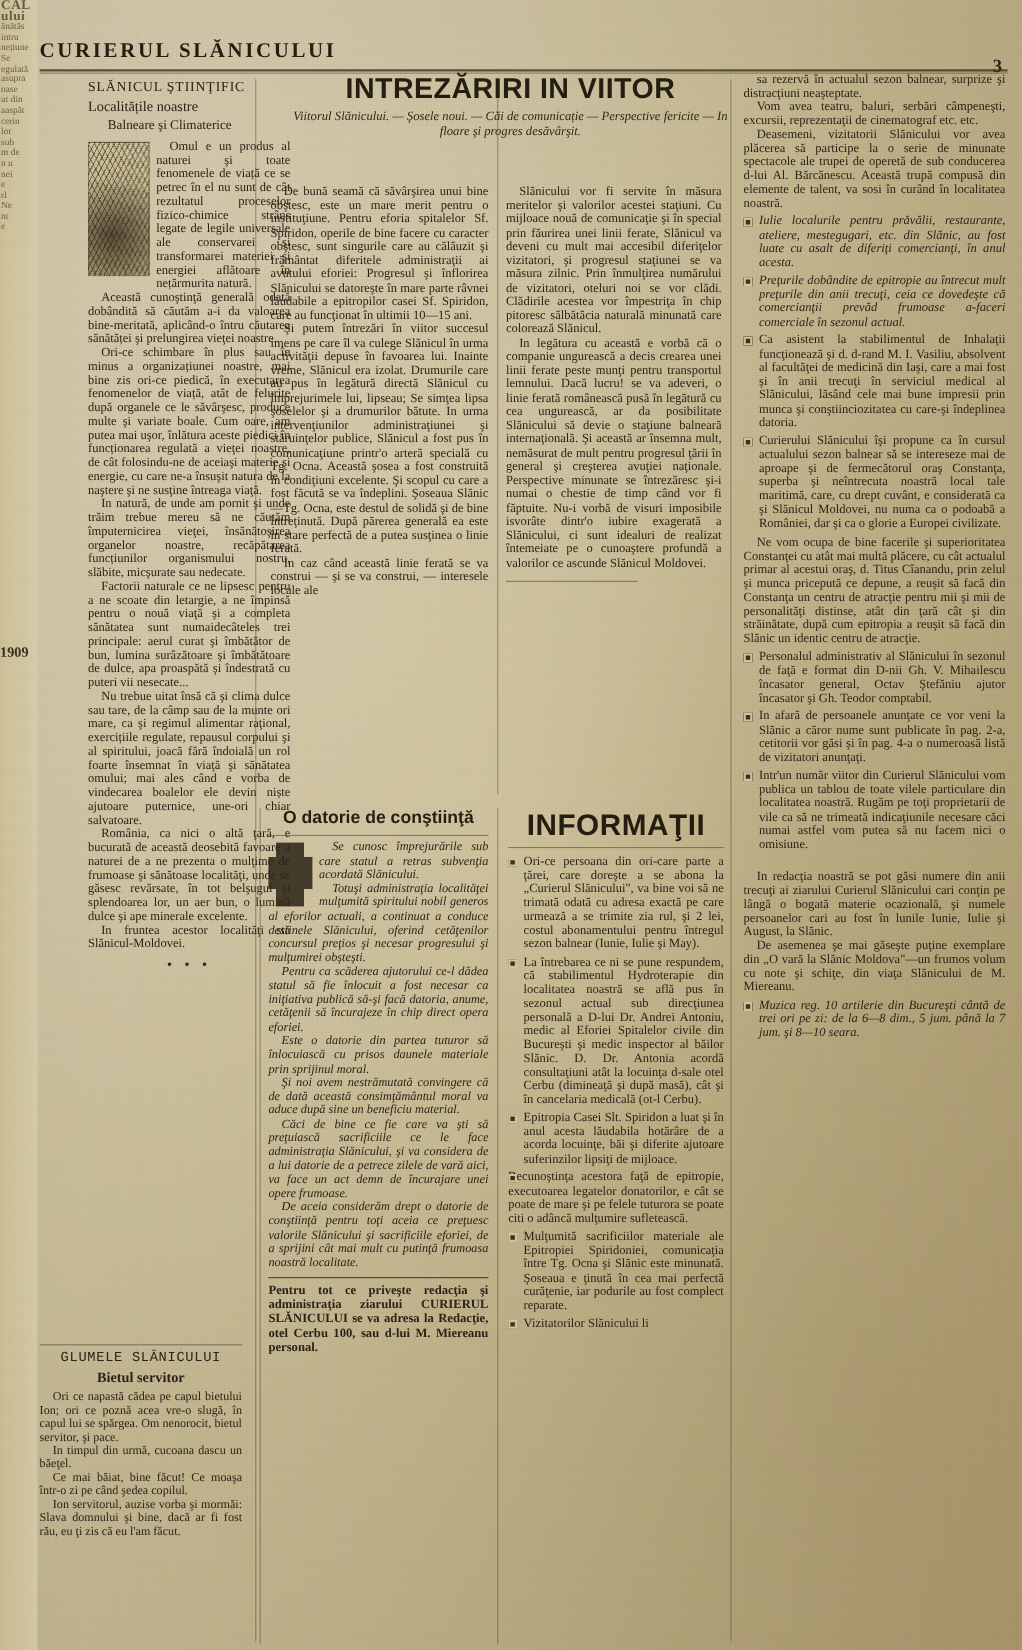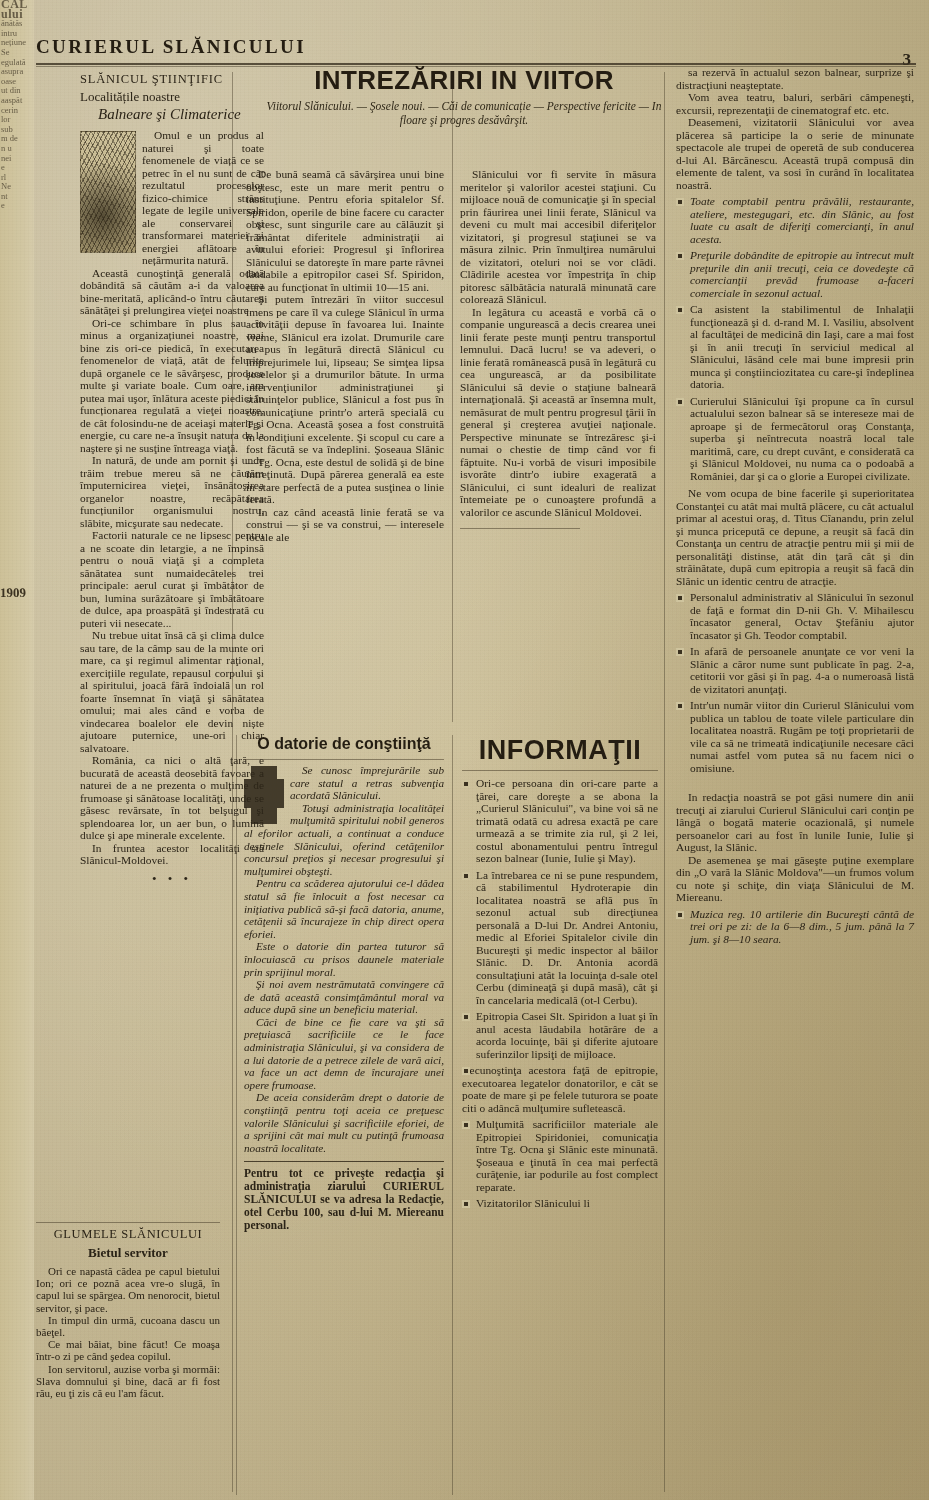--- a/index.html
+++ b/index.html
@@ -63,21 +63,21 @@
   }
 
   
   .col{position:absolute;text-align:justify;}
   .col p{margin:0 0 0 0;text-indent:12px;}
 
   
   #c1{left:36px;top:72px;width:184px;margin-left:44px;}
   .c1-head1{font-size:12.5px;letter-spacing:.8px;color:#2a2317;font-weight:normal;margin-bottom:2px;}
   .c1-head2{font-size:13px;color:#2a2317;margin-bottom:1px;}
-  .c1-head3{font-size:15px;color:#2a2317;margin-left:18px;margin-bottom:6px;font-style:italic;}
+  .c1-head3{font-size:12px;color:#2a2317;margin-left:18px;margin-bottom:6px;}
   .rule-thin{height:1px;background:#4a402c;opacity:.55;margin:4px 0;}
 
   .body-txt{font-size:11.4px;line-height:12.5px;}
   .body-txt.small{font-size:11px;line-height:12.2px;}
 
   .illus{
     float:left;width:54px;height:120px;margin:2px 6px 2px 0;
     background:
       repeating-linear-gradient(118deg, rgba(40,32,18,.55) 0 1px, rgba(0,0,0,0) 1px 4px),
       repeating-linear-gradient(62deg, rgba(40,32,18,.40) 0 1px, rgba(0,0,0,0) 1px 5px),
@@ -132,21 +132,21 @@
     opacity:.85;
   }
 
   .boxed{
     border-top:1px solid #4a402c;
     padding-top:5px;margin-top:7px;
     font-weight:bold;font-size:11.5px;line-height:13px;text-align:justify;
   }
   .dots{text-align:center;letter-spacing:4px;font-size:13px;margin:4px 0;}
   .center{text-align:center;}
-  .glumele{font-size:12.5px;letter-spacing:.6px;}
+  .glumele{font-size:12.5px;letter-spacing:.6px;font-family:Liberation Mono, monospace;}
   .bietul{font-weight:bold;font-size:13px;text-align:center;margin:3px 0 4px;}
   .tag1912{
     position:absolute;left:0px;top:585px;font-size:13px;font-weight:bold;color:#3a3120;
     transform:rotate(-0.5deg);
   }
 </style>
 </head>
 <body>
 
 <div class="paper"></div>
@@ -243,21 +243,21 @@
     </div>
     <div class="rule-thin" style="margin-top:10px;width:120px;"></div>
   </div>
 
   <div class="col" id="c4">
     <div class="body-txt">
       <p>sa rezervă în actualul sezon balnear, surprize şi distracţiuni neaşteptate.</p>
       <p>Vom avea teatru, baluri, serbări câmpeneşti, excursii, reprezentaţii de cinematograf etc. etc.</p>
       <p>Deasemeni, vizitatorii Slănicului vor avea plăcerea să participe la o serie de minunate spectacole ale trupei de operetă de sub conducerea d-lui Al. Bărcănescu. Această trupă compusă din elemente de talent, va sosi în curând în localitatea noastră.</p>
 
-      <div class="sq-item" style="font-style:italic;">Toate comptabil pentru prăvălii, restaurante, ateliere, mestegugari, etc. din Slănic, au fost luate cu asalt de diferiţi comercianţi, în anul acesta.</div>
+      <div class="sq-item" style="font-style:italic;">Iulie localurile pentru prăvălii, restaurante, ateliere, mestegugari, etc. din Slănic, au fost luate cu asalt de diferiţi comercianţi, în anul acesta.</div>
       <div class="sq-item" style="font-style:italic;">Preţurile dobândite de epitropie au întrecut mult preţurile din anii trecuţi, ceia ce dovedeşte că comercianţii prevăd frumoase a-faceri comerciale în sezonul actual.</div>
       <div class="sq-item">Ca asistent la stabilimentul de Inhalaţii funcţionează şi d. d-rand M. I. Vasiliu, absolvent al facultăţei de medicină din Iaşi, care a mai fost şi în anii trecuţi în serviciul medical al Slănicului, lăsând cele mai bune impresii prin munca şi conştiinciozitatea cu care-şi îndeplinea datoria.</div>
       <div class="sq-item">Curierului Slănicului îşi propune ca în cursul actualului sezon balnear să se intereseze mai de aproape şi de fermecătorul oraş Constanţa, superba şi neîntrecuta noastră local tale maritimă, care, cu drept cuvânt, e considerată ca şi Slănicul Moldovei, nu numa ca o podoabă a României, dar şi ca o glorie a Europei civilizate.</div>
 
       <p style="margin-top:5px;">Ne vom ocupa de bine facerile şi superioritatea Constanţei cu atât mai multă plăcere, cu cât actualul primar al acestui oraş, d. Titus Cîanandu, prin zelul şi munca pricepută ce depune, a reuşit să facă din Constanţa un centru de atracţie pentru mii şi mii de personalităţi distinse, atât din ţară cât şi din străinătate, după cum epitropia a reuşit să facă din Slănic un identic centru de atracţie.</p>
 
       <div class="sq-item">Personalul administrativ al Slănicului în sezonul de faţă e format din D-nii Gh. V. Mihailescu încasator general, Octav Ştefăniu ajutor încasator şi Gh. Teodor comptabil.</div>
       <div class="sq-item">In afară de persoanele anunţate ce vor veni la Slănic a căror nume sunt publicate în pag. 2-a, cetitorii vor găsi şi în pag. 4-a o numeroasă listă de vizitatori anunţaţi.</div>
       <div class="sq-item">Intr'un număr viitor din Curierul Slănicului vom publica un tablou de toate vilele particulare din localitatea noastră. Rugăm pe toţi proprietarii de vile ca să ne trimeată indicaţiunile necesare căci numai astfel vom putea să nu facem nici o omisiune.</div>
 

